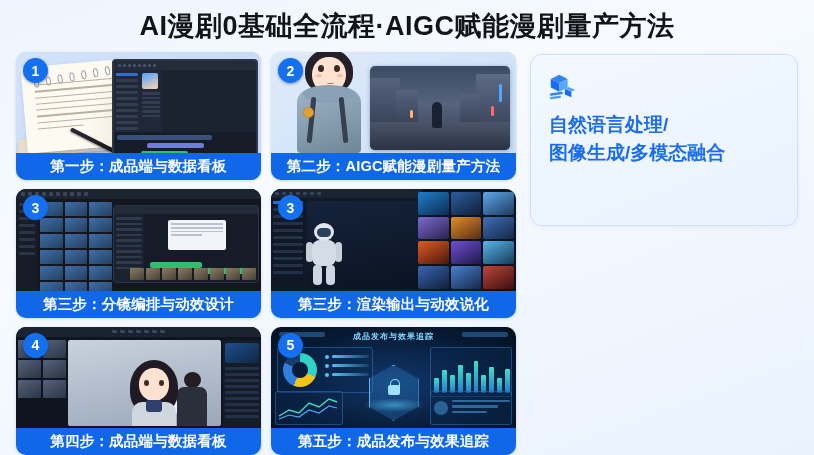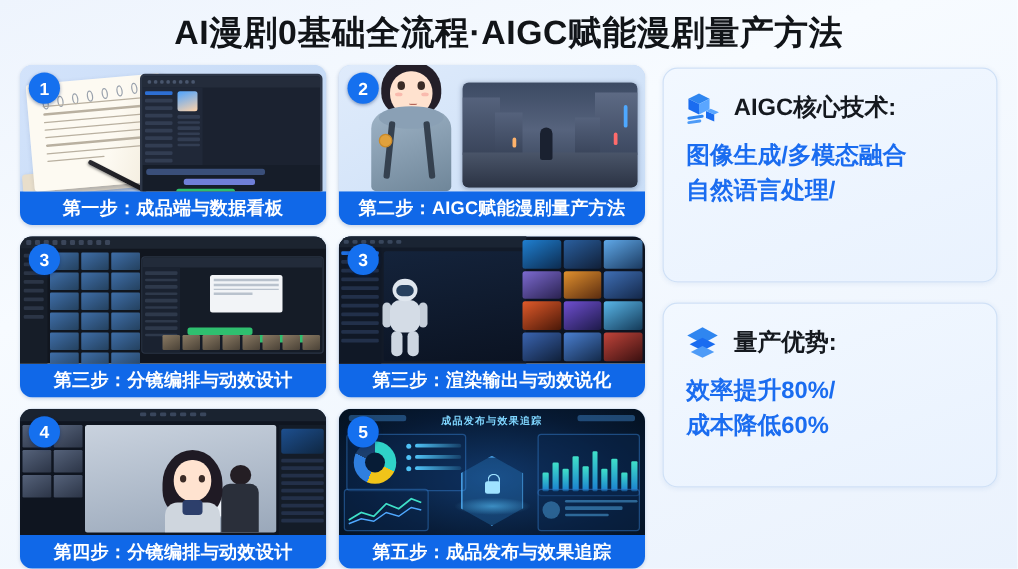--- a/index.html
+++ b/index.html
@@ -541,21 +541,21 @@
             <i></i>
             <i></i>
             <i></i>
             <i></i>
             <i></i>
             <i></i>
             <i></i>
         </div>
       </div>
       <div class="badge">4</div>
-      <div class="card-label">第四步：分镜编排与动效设计</div>
+      <div class="card-label">第四步：成品端与数据看板</div>
     </div>
 
     <div class="card">
       <div class="card-media">
         <div class="c6-bg"></div>
         <div class="c6-hdr-l" style="left:8px;width:46px"></div>
         <div class="c6-hdr-r" style="right:8px;width:46px"></div>
         <div class="c6-title">成品发布与效果追踪</div>
 
         <div class="c6-panel" style="left:6px;top:20px;width:96px;height:46px"></div>
@@ -623,33 +623,20 @@
       <div class="panel-head">
         <svg class="icon-cube" viewBox="0 0 32 32">
           <path d="M13 4 L22 8.5 L13 13 L4 8.5 Z" fill="#2f86f0"></path>
           <path d="M4 8.5 L13 13 L13 22 L4 17.5 Z" fill="#1a6cf0"></path>
           <path d="M22 8.5 L22 17.5 L13 22 L13 13 Z" fill="#5aa6ff"></path>
           <path d="M19 19 L26 22 L26 28 L19 25 Z" fill="#1a6cf0"></path>
           <path d="M19 19 L26 22 L30 20 L23 17 Z" fill="#5aa6ff"></path>
           <rect x="3" y="23" width="14" height="2.6" rx="1.3" fill="#2f86f0" transform="rotate(-8 10 24)"></rect>
           <rect x="3" y="27" width="12" height="2.4" rx="1.2" fill="#4e9bf7" transform="rotate(-8 9 28)"></rect>
         </svg>
-        <div class="panel-title">AIGC核心技术:</div>
       </div>
+      <div class="panel-line">自然语言处理/</div>
       <div class="panel-line">图像生成/多模态融合</div>
-      <div class="panel-line">自然语言处理/</div>
     </div>
 
-    <div class="panel p2">
-      <div class="panel-head">
-        <svg class="icon-layers" viewBox="0 0 32 32">
-          <path d="M16 3 L29 10 L16 17 L3 10 Z" fill="#2f86f0"></path>
-          <path d="M16 12 L27 17.5 L16 23 L5 17.5 Z" fill="#1a6cf0"></path>
-          <path d="M16 19 L26 24 L16 29 L6 24 Z" fill="#4e9bf7"></path>
-        </svg>
-        <div class="panel-title">量产优势:</div>
-      </div>
-      <div class="panel-line">效率提升80%/</div>
-      <div class="panel-line">成本降低60%</div>
-    </div>
 
   </div>
 </div>
 
 </body></html>

